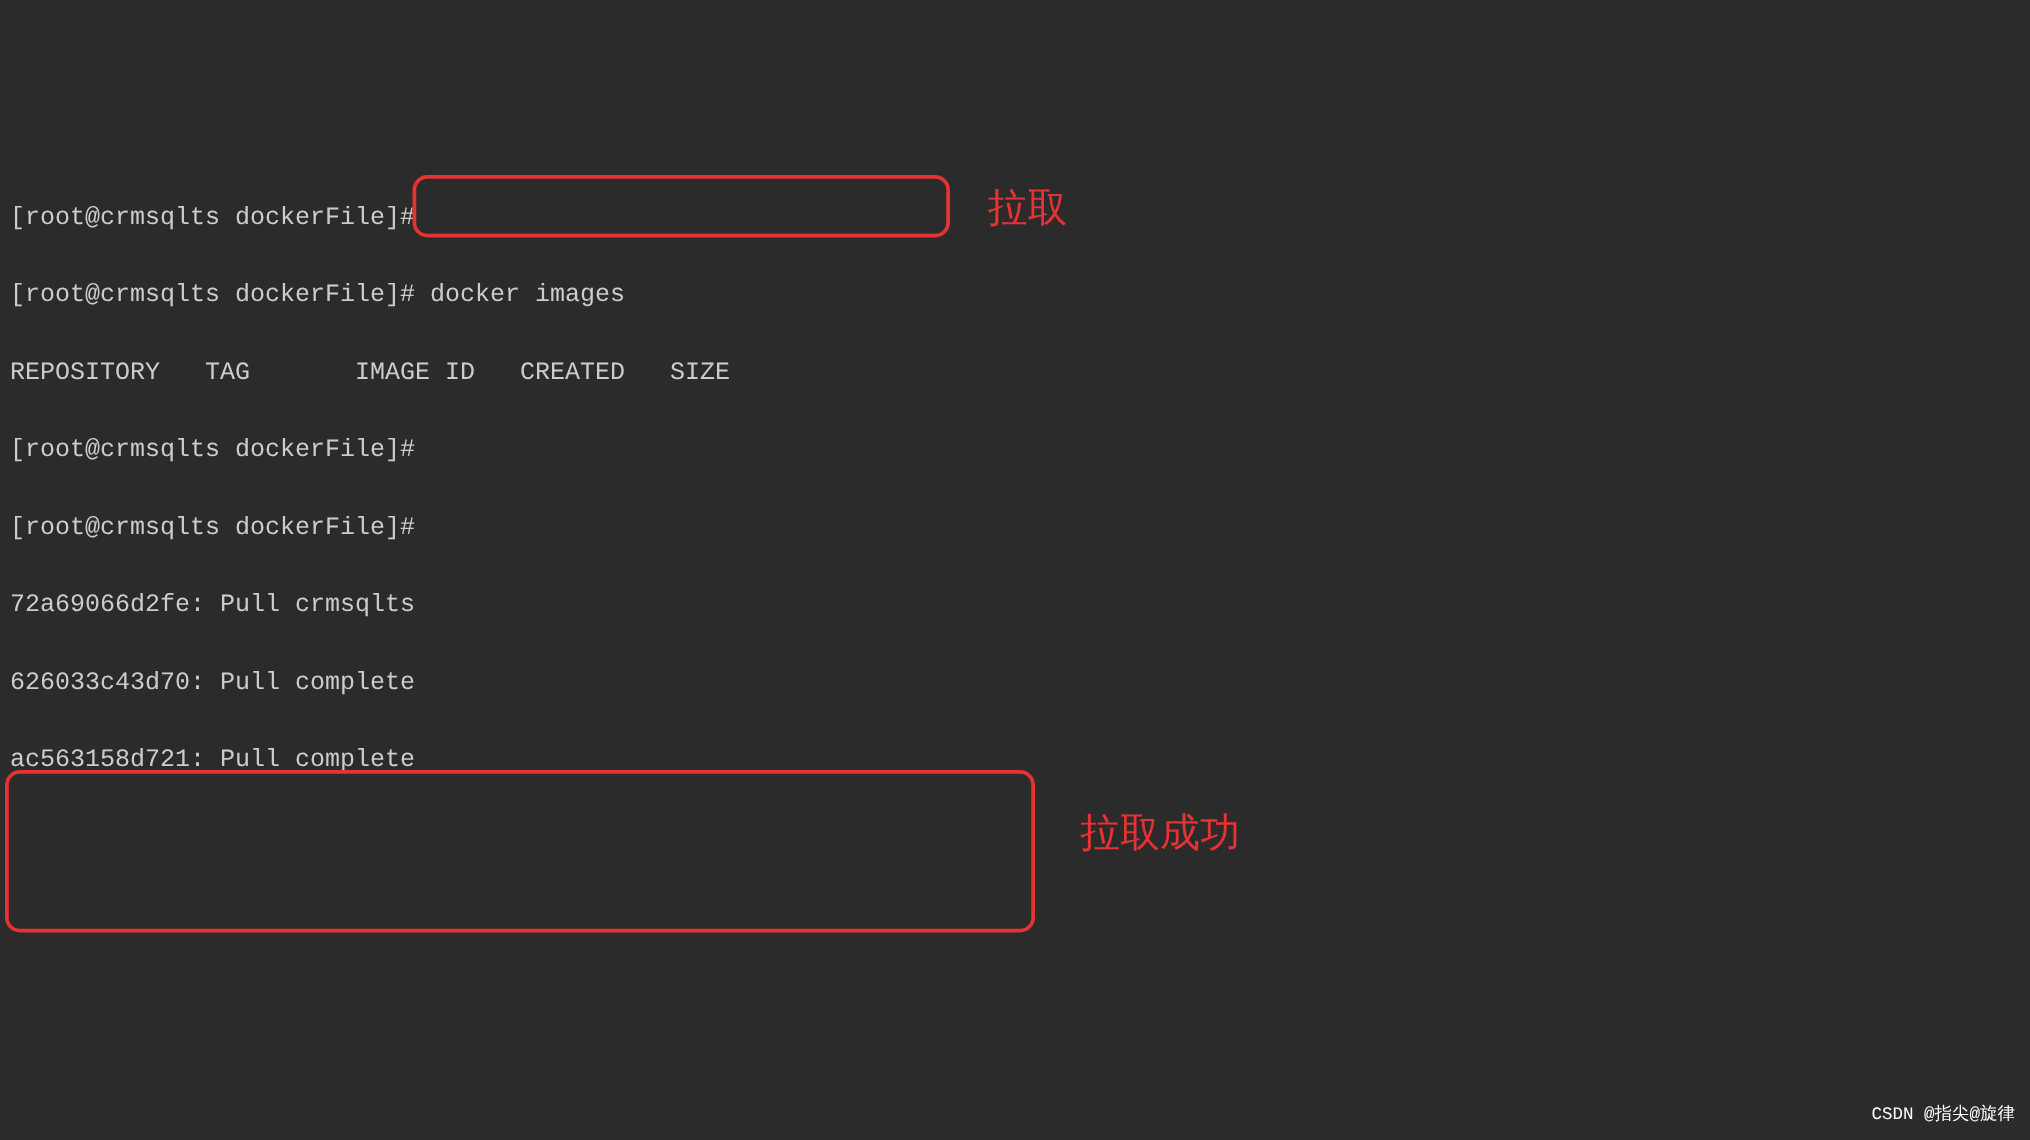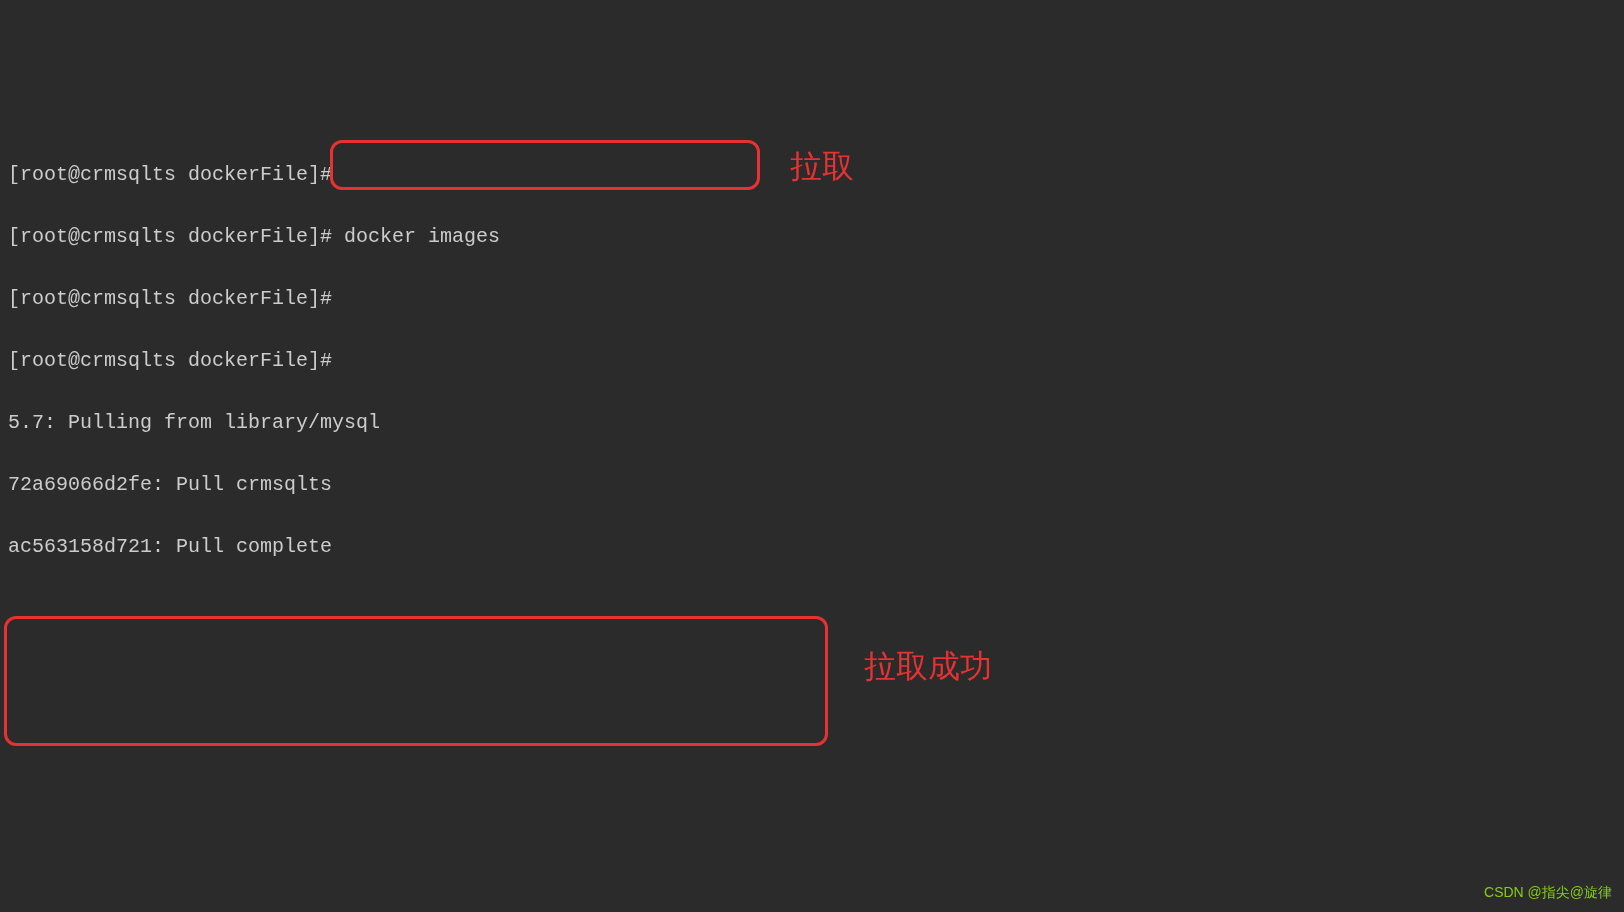--- a/index.html
+++ b/index.html
@@ -34,22 +34,22 @@
       position: absolute;
       color: #e63232;
       font-family: 'Microsoft YaHei', 'SimSun', sans-serif;
       font-size: 32px;
       font-weight: normal;
     }
     .watermark {
       position: absolute;
       bottom: 8px;
       right: 12px;
-      color: #84cc16;
-      font-family: Liberation Sans, sans-serif;
+      color: #ffffff;
+      font-family: Liberation Mono, monospace;
       font-size: 14px;
     }
     #box1 {
       left: 330px;
       top: 140px;
       width: 430px;
       height: 50px;
     }
     #label1 {
       left: 790px;
@@ -67,24 +67,25 @@
     }
   </style>
 </head>
 <body>
 
 
 
 <div>
 <span class="terminal-line">[root@crmsqlts dockerFile]# </span>
 <span class="terminal-line">[root@crmsqlts dockerFile]# docker images</span>
+<span class="terminal-line">REPOSITORY   TAG       IMAGE ID   CREATED   SIZE</span>
 <span class="terminal-line">[root@crmsqlts dockerFile]# </span>
 <span class="terminal-line">[root@crmsqlts dockerFile]# </span>
-<span class="terminal-line">5.7: Pulling from library/mysql</span>
 <span class="terminal-line">72a69066d2fe: Pull crmsqlts</span>
+<span class="terminal-line">626033c43d70: Pull complete</span>
 <span class="terminal-line">ac563158d721: Pull complete</span>
 
 
 
 
 
 
 
 
 

